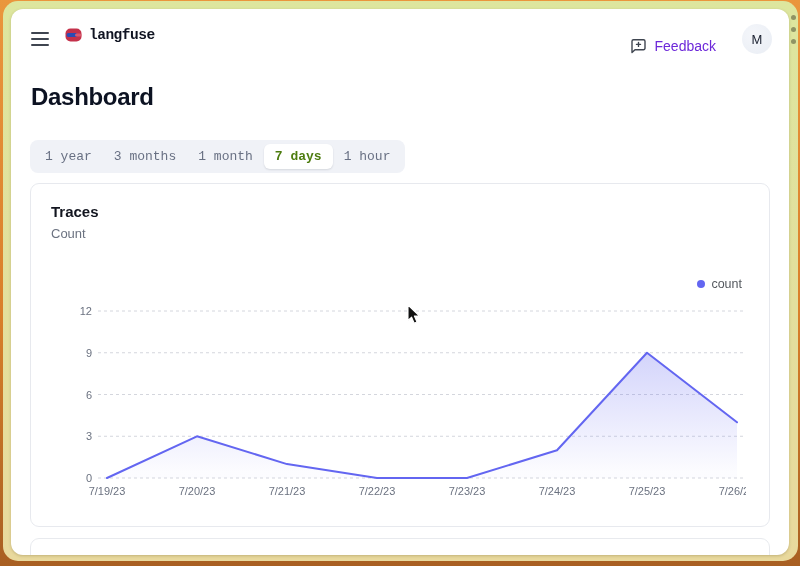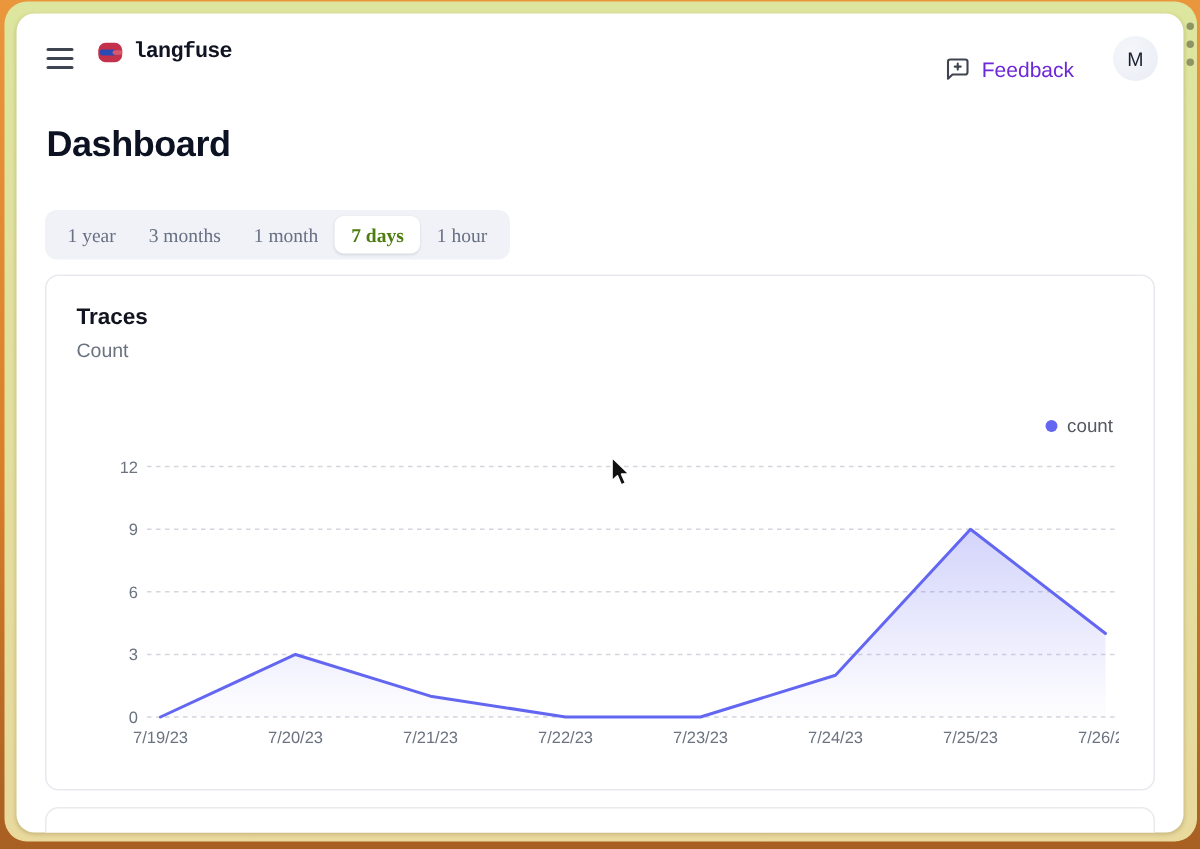--- a/index.html
+++ b/index.html
@@ -27,21 +27,21 @@
   .avatar { position:absolute; top:15px; right:17px; width:30px; height:30px; border-radius:50%;
             background:radial-gradient(circle at 35% 35%, #f4f6fa, #e9edf4); border:none; cursor:pointer;
             font-size:13px; font-weight:500; color:#1a2030; display:flex; align-items:center; justify-content:center; }
 
   .page-title { position:absolute; left:20px; top:74px; font-size:24px; font-weight:700; color:#0c1222; letter-spacing:-.3px; }
 
   
   .tabs { position:absolute; left:19px; top:131px; height:33px; background:#f0f2f7; border-radius:8px;
           display:inline-flex; align-items:center; padding:0 4px; }
   .tab { border:none; background:transparent; height:25px; padding:0 11px; border-radius:6px; cursor:pointer;
-         font-family:Liberation Serif, serif; font-size:13px; font-weight:500; color:#687083; }
+         font-family:Liberation Mono, monospace; font-size:13px; font-weight:500; color:#687083; }
   .tab.active { background:#ffffff; color:#4d7c0f; font-weight:600; box-shadow:0 1px 2px rgba(20,25,40,.12); }
 
   
   .card { position:absolute; left:19px; top:174px; width:740px; height:344px;
           border:1px solid #e7e9ee; border-radius:9px; background:#fff; }
   .card-title { position:absolute; left:20px; top:19px; font-size:15px; font-weight:700; color:#12151f;text-align:center; }
   .card-subtitle { position:absolute; left:20px; top:42px; font-size:13px; color:#6b7280; }
   .legend { position:absolute; top:93px; right:27px; display:flex; align-items:center; gap:6px; }
   .legend-dot { width:8px; height:8px; border-radius:50%; display:inline-block; }
   .legend-label { font-size:12.5px; color:#55595f; }

